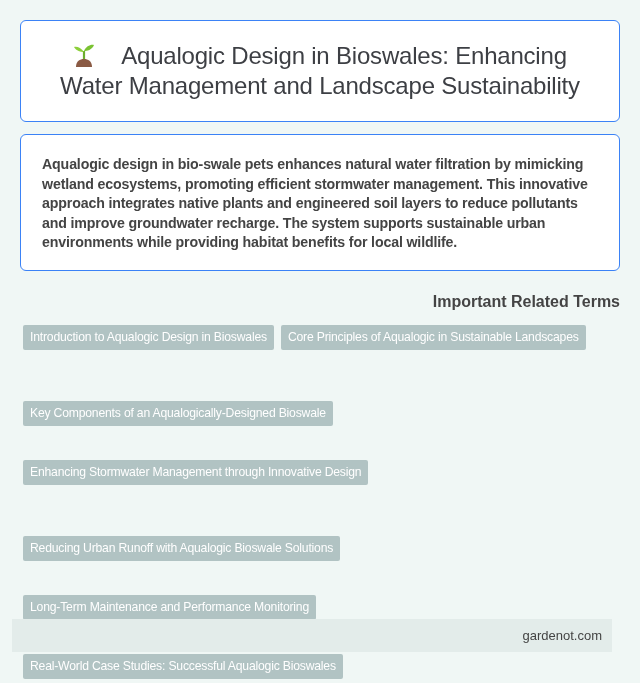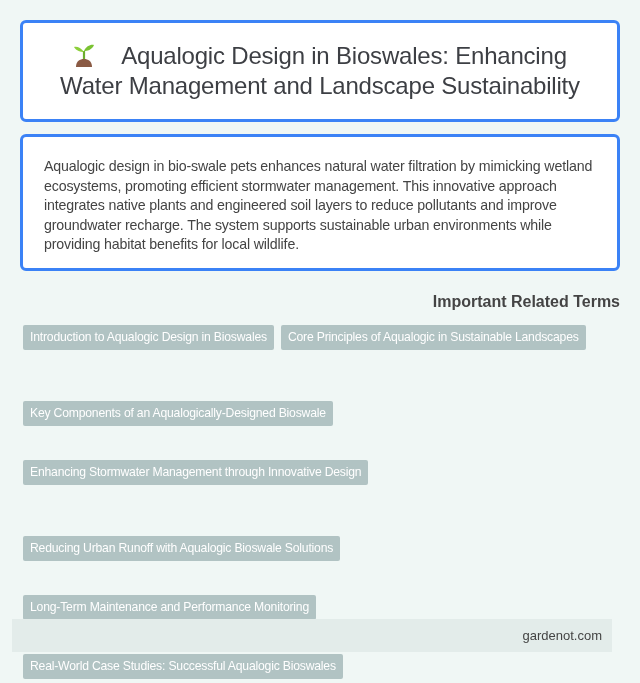--- a/index.html
+++ b/index.html
@@ -12,21 +12,21 @@
       overflow: hidden;
     }
     .page {
       position: relative;
       width: 640px;
       height: 683px;
       padding: 20px 20px 0 20px;
     }
     .card {
       background: #ffffff;
-      border: 3px solid #3b82f6;
+      border: 1px solid #3b82f6;
       border-radius: 6px;
     }
     .header-card {
       height: 102px;
       display: flex;
       align-items: center;
       justify-content: center;
       text-align: center;
       padding: 0 20px;
     }
@@ -41,20 +41,21 @@
       display: inline-block;
       width: 22px;
       height: 26px;
       vertical-align: -3px;
       margin-right: 26px;
     }
     .desc-card {
       margin-top: 12px;
       height: 137px;
       padding: 20px 21px;
+      font-weight: bold;
     }
     .desc {
       font-size: 14.2px;
       line-height: 19.5px;
       color: #444;
       letter-spacing: -0.15px;
     }
     .terms-heading {
       margin-top: 21px;
       text-align: right;

